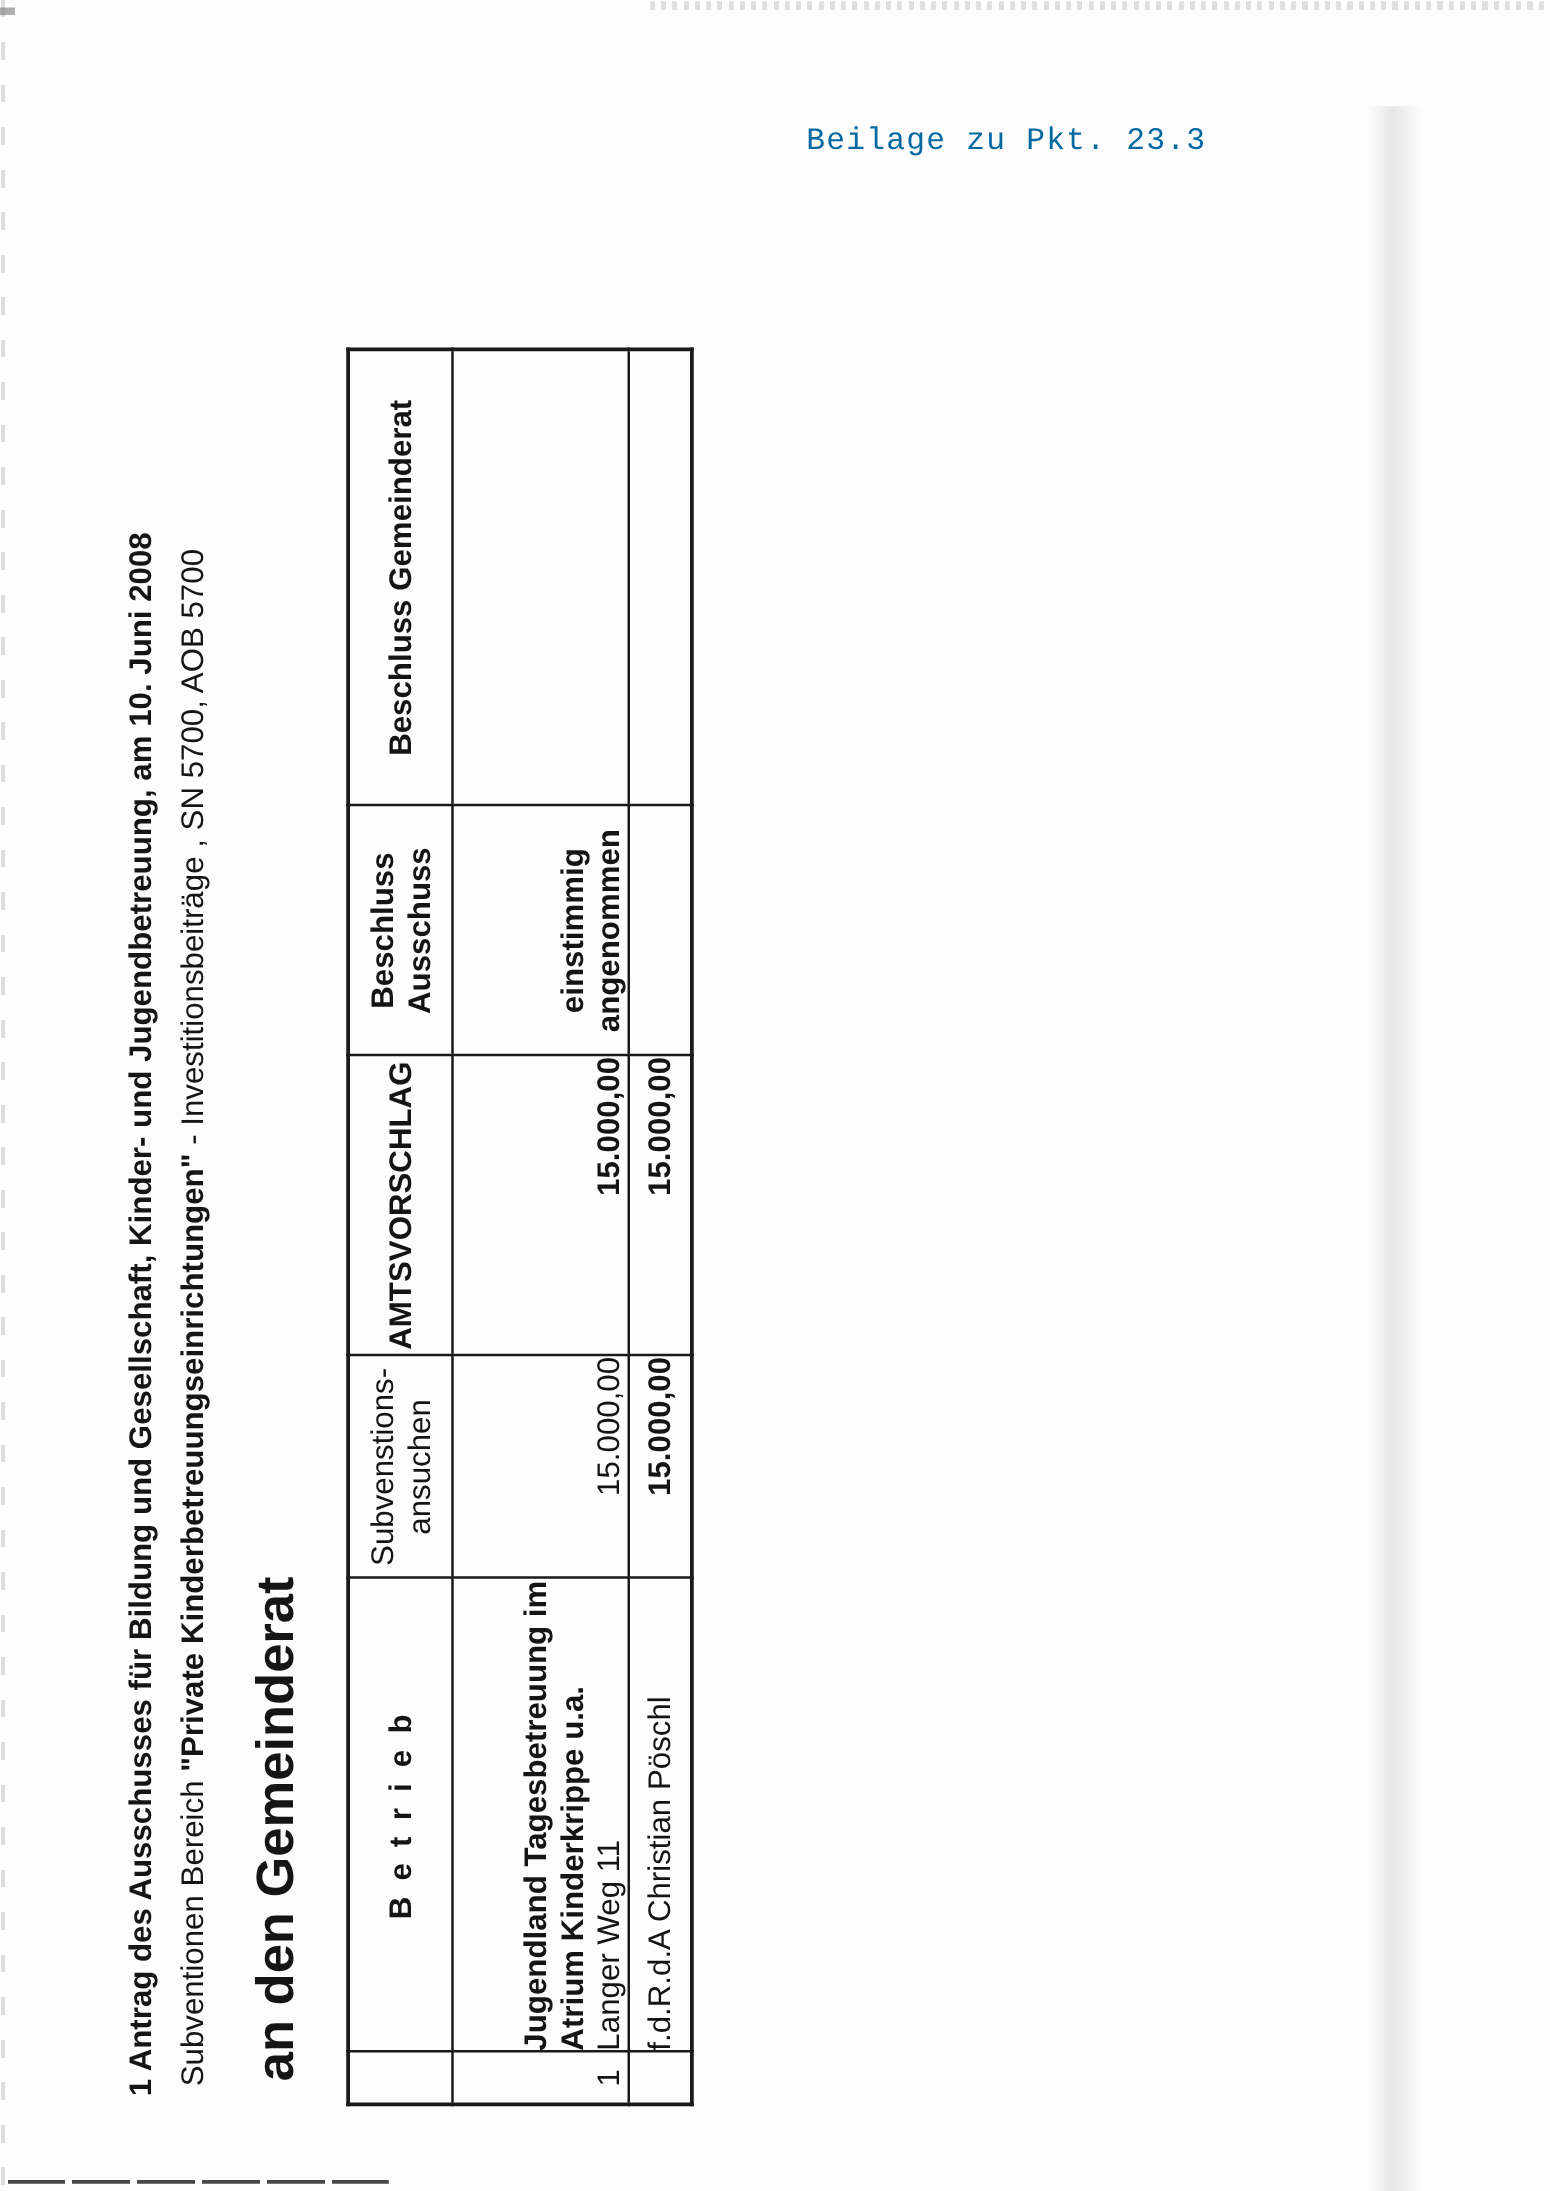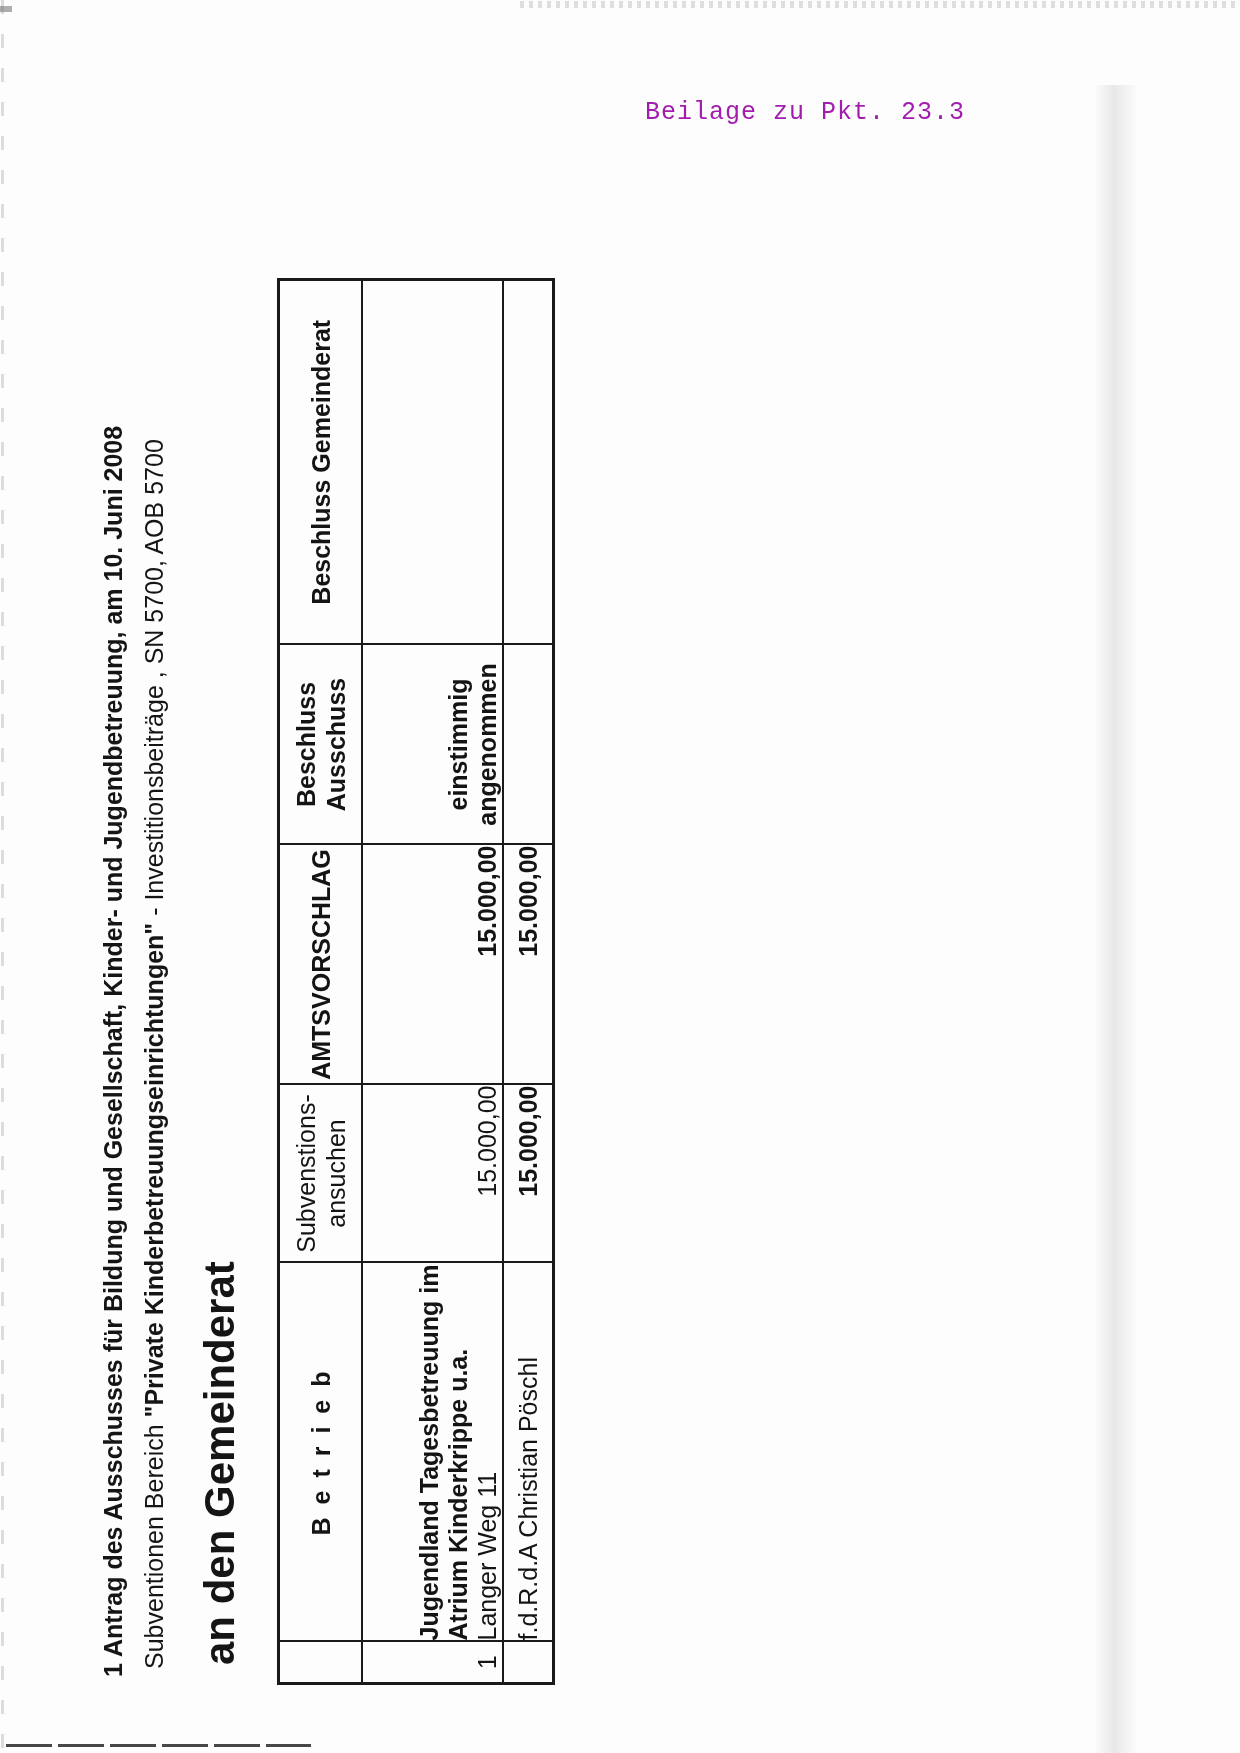--- a/index.html
+++ b/index.html
@@ -7,21 +7,21 @@
     position:relative; width:1240px; height:1753px;
     background:#fdfdfd; overflow:hidden;
     font-family:"Liberation Sans", sans-serif;
     color:#151515;
   }
 
   
   .stamp {
     position:absolute; left:645px; top:98px;
     font-family:"Liberation Mono", monospace;
-    font-size:25px; letter-spacing:1px; color:#a21caf;
+    font-size:25px; letter-spacing:1px; color:#0369a1;
     white-space:pre;
   }
 
   
   .landscape {
     position:absolute; left:0; top:0;
     width:1753px; height:1240px;
     transform-origin:0 0;
     transform: rotate(-90deg) translateX(-1753px);
   }

